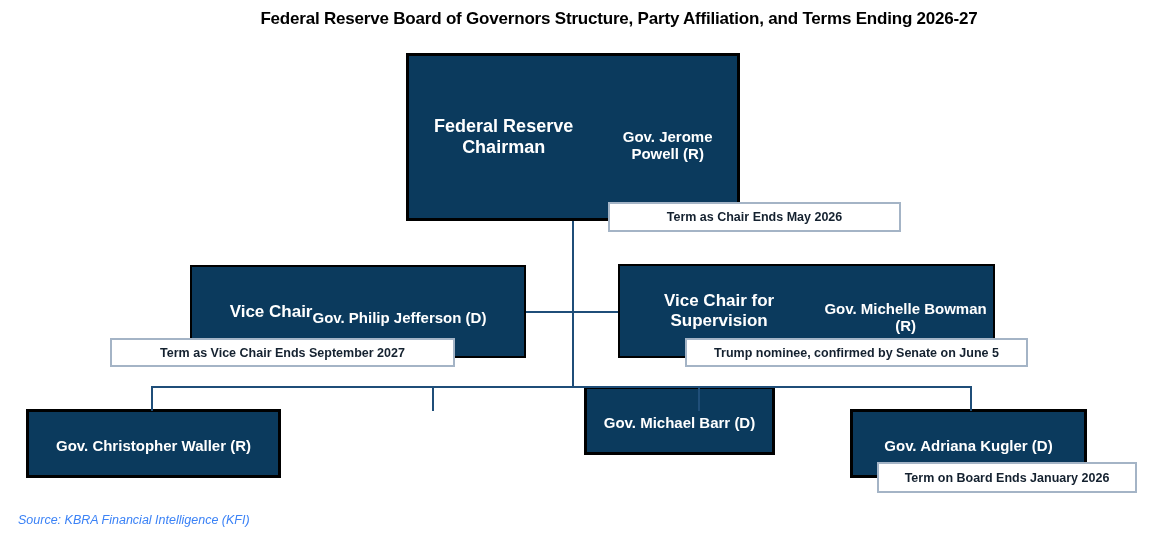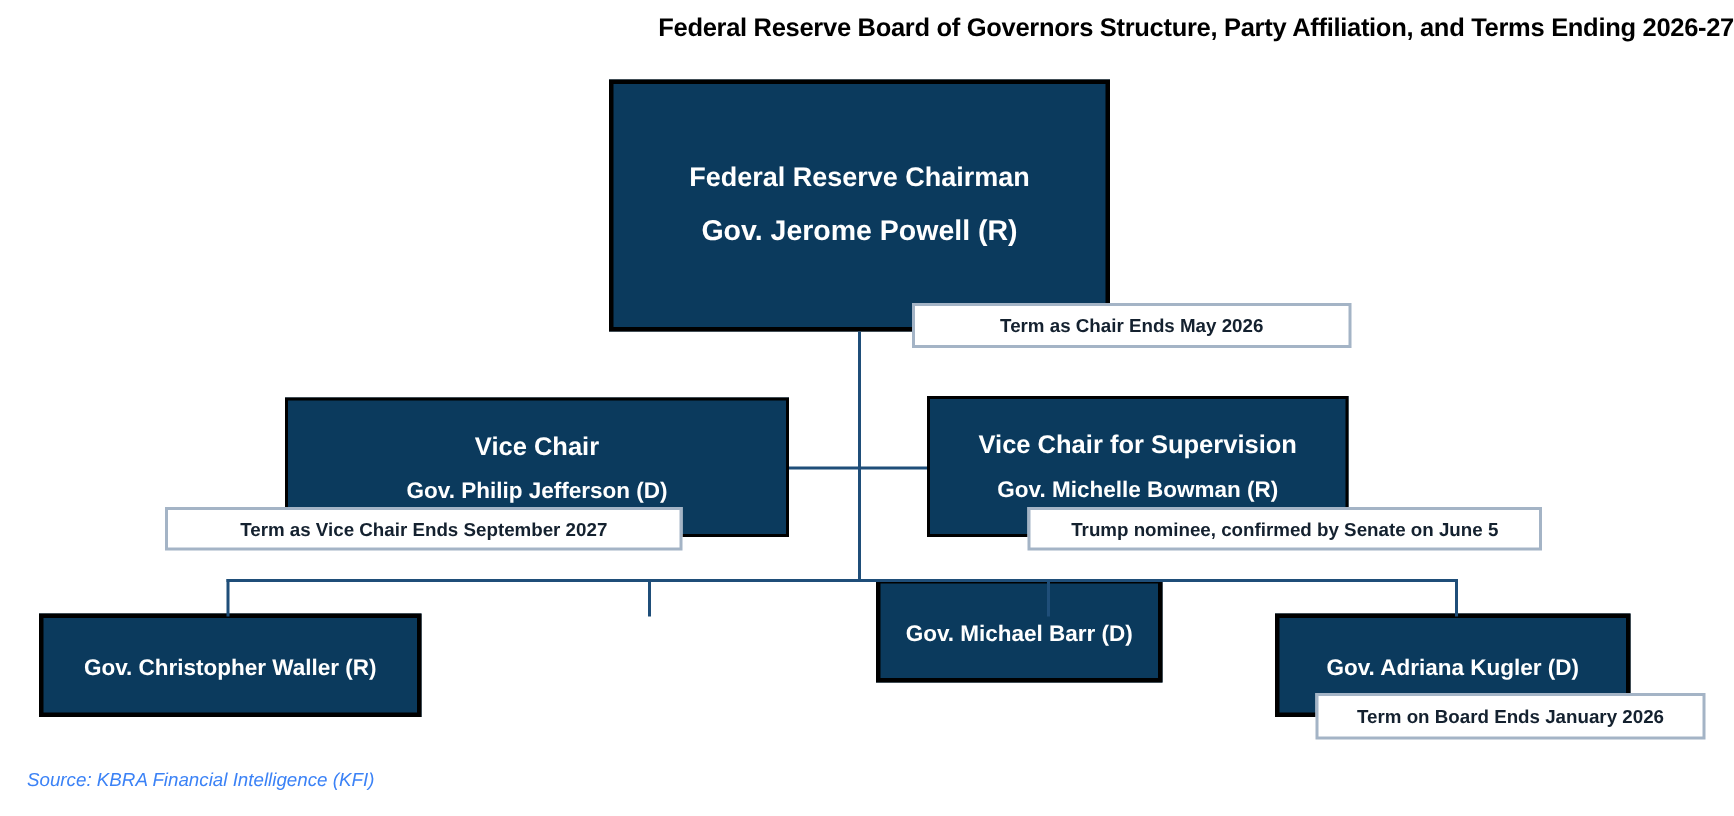--- a/index.html
+++ b/index.html
@@ -2,33 +2,33 @@
 <html><head>
 <meta charset="utf-8">
 <style>
   html,body{margin:0;padding:0;background:#ffffff;}
   .canvas{
     position:relative;width:1156px;height:544px;background:#ffffff;
     font-family:"Liberation Sans",sans-serif;overflow:hidden;
   }
   .chart-title{
     position:absolute;top:9px;left:0;right:0;padding-left:82px;
-    text-align:right;font-size:17px;font-weight:bold;color:#000000;
+    text-align:center;font-size:17px;font-weight:bold;color:#000000;
     letter-spacing:-0.2px;
   }
   .node{
     position:absolute;background:#0b3a5d;border:3px solid #000000;
-    box-sizing:border-box;display:flex;flex-direction:column;
+    box-sizing:border-box;display:flex;flex-direction:row;
     align-items:center;justify-content:center;color:#ffffff;
     text-align:center;
   }
   .node.vice{border-width:2px;text-align:center;}
   .node .role{font-weight:bold;font-size:18px;}
   .node .role.md{font-size:17px;}
-  .node .person{font-weight:bold;font-size:19px;margin-top:15px;}
+  .node .person{font-weight:bold;font-size:15px;margin-top:15px;}
   .node.vice .person{margin-top:11px;font-size:15px;}
   .node.leaf{justify-content:center;padding-bottom:12px;}
   .node.leaf .person{margin-top:16px;font-size:15px;}
   .callout{
     position:absolute;background:#ffffff;border:2px solid #a4b4c6;
     box-sizing:border-box;display:flex;align-items:center;justify-content:center;
     font-size:12.5px;font-weight:bold;color:#14212f;text-align:center;
     z-index:5;white-space:nowrap;
   }
   .line{position:absolute;background:#1f4e79;z-index:1;}
@@ -57,21 +57,21 @@
   <div class="node" style="left:406px;top:53px;width:334px;height:168px">
     <div class="role">Federal Reserve Chairman</div>
     <div class="person">Gov. Jerome Powell (R)</div>
   </div>
 
   <div class="node vice" style="left:190px;top:265px;width:336px;height:93px">
     <div class="role md">Vice Chair</div>
     <div class="person">Gov. Philip Jefferson (D)</div>
   </div>
 
-  <div class="node vice" style="left:618px;top:264px;width:281px;height:94px">
+  <div class="node vice" style="left:618px;top:264px;width:377px;height:94px">
     <div class="role md">Vice Chair for Supervision</div>
     <div class="person">Gov. Michelle Bowman (R)</div>
   </div>
 
   <div class="node leaf" style="left:26px;top:409px;width:255px;height:69px">
     <div class="person">Gov. Christopher Waller (R)</div>
   </div>
   <div class="node leaf" style="left:584px;top:386px;width:191px;height:69px">
     <div class="person">Gov. Michael Barr (D)</div>
   </div>

